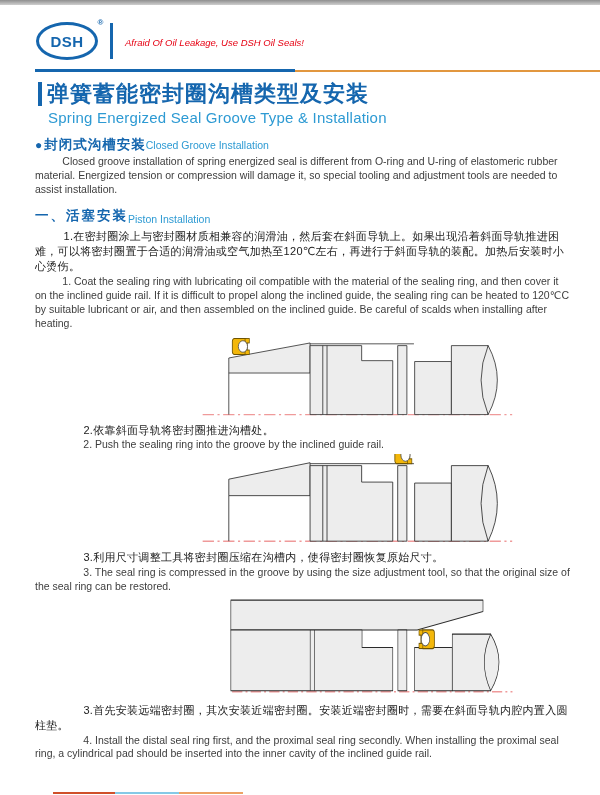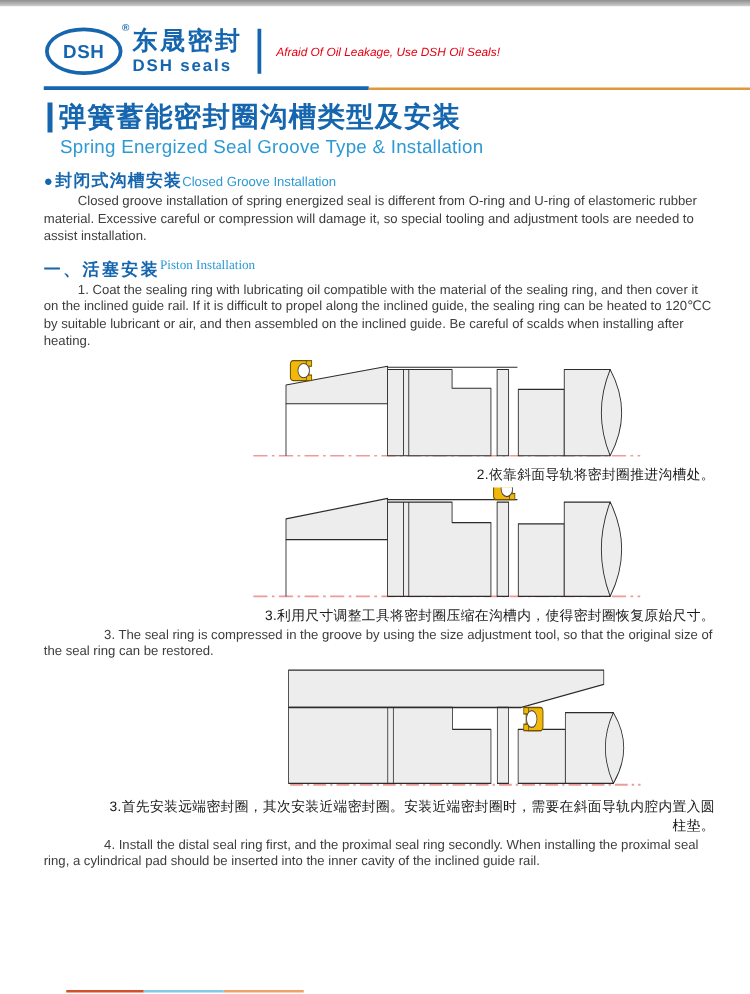--- a/index.html
+++ b/index.html
@@ -30,26 +30,26 @@
   .title-row{margin:8px 0 0 38px;display:flex;align-items:flex-end;}
   .title-bar{width:4px;height:24px;background:#1566ae;margin-right:5px;margin-top:2px;}
   .title-cn{font-size:22px;font-weight:bold;color:#1566ae;letter-spacing:1px;line-height:1.1;}
   .title-en{margin:3px 0 0 48px;font-size:15px;color:#2d9ad3;letter-spacing:.2px;}
   
   .content{padding:0 28px 0 35px;}
   .sec-head{margin-top:10px;display:flex;align-items:baseline;}
   .bullet{color:#1566ae;font-size:12px;margin-right:2px;}
   .sec-cn{color:#1566ae;font-weight:bold;font-size:13.5px;letter-spacing:1px;}
   .sec-en{color:#2d9ad3;font-size:10.5px;}
-  .num-head{margin-top:10px;display:flex;align-items:flex-start;font-family:Liberation Serif, serif;}
+  .num-head{margin-top:10px;display:flex;align-items:flex-end;}
   .num-cn{color:#1566ae;font-weight:bold;font-size:13.5px;letter-spacing:2px;}
   p{margin:0;}
   .cn-p{font-size:11px;color:#1a1a1a;line-height:1.38;text-indent:2.6em;margin-top:4px;letter-spacing:.3px;}
   .en-p{font-size:10.5px;color:#3d3d3d;line-height:1.32;text-indent:2.6em;margin-top:1px;}
-  .step-cn{font-size:11px;color:#1a1a1a;line-height:1.35;text-indent:4.4em;margin-top:4px;letter-spacing:.3px;text-align:right;}
+  .step-cn{font-size:11px;color:#1a1a1a;line-height:1.35;text-indent:4.4em;margin-top:4px;letter-spacing:.3px;}
   .step-en{font-size:10.5px;color:#3d3d3d;line-height:1.3;text-indent:4.6em;margin-top:1px;}
   
   .diag{display:block;}
   .d1{margin:4px 0 0 162px;}
   .d2{margin:2px 0 0 162px;}
   .d3{margin:3px 0 0 192px;}
   .part{fill:#ededed;stroke:#2b2b2b;stroke-width:1;stroke-linejoin:round;}
   .ln{stroke:#2b2b2b;stroke-width:1;fill:none;}
   .cl{stroke:#ef9a9a;stroke-width:1.5;stroke-dasharray:16 5 3 5;fill:none;}
   .seal-body{fill:#f3b70a;stroke:#6e5300;stroke-width:1.2;}
@@ -64,24 +64,20 @@
 </head>
 <body>
 
 <div class="topbar"></div>
 
 <div class="header">
   <div class="logo-oval">
     <span>DSH</span>
     <span class="logo-reg">®</span>
   </div>
-  <div class="brand">
-    <div class="brand-cn">东晟密封</div>
-    <div class="brand-en">DSH seals</div>
-  </div>
   <div class="hdr-divider"></div>
   <div class="slogan">
     <div class="slogan-en">Afraid Of Oil Leakage, Use DSH Oil Seals!</div>
   </div>
 </div>
 <div class="rule">
   <div class="rule-blue"></div>
   <div class="rule-orange"></div>
 </div>
 
@@ -91,27 +87,28 @@
 </div>
 <div class="title-en">Spring Energized Seal Groove Type &amp; Installation</div>
 
 <div class="content">
 
   <div class="sec-head">
     <span class="bullet">●</span>
     <span class="sec-cn">封闭式沟槽安装</span>
     <span class="sec-en">Closed Groove Installation</span>
   </div>
-  <p class="en-p">Closed groove installation of spring energized seal is different from O-ring and U-ring of elastomeric rubber material. Excessive careful or compression will damage it, so special tooling and adjustment tools are needed to assist installation.</p>
+  <p class="en-p">Closed groove installation of spring energized seal is different from O-ring and U-ring of elastomeric rubber material. Energized tension or compression will damage it, so special tooling and adjustment tools are needed to assist installation.</p>
 
   <div class="num-head">
     <span class="num-cn">一、活塞安装</span>
     <span class="sec-en">Piston Installation</span>
   </div>
 
+  <p class="cn-p">1.在密封圈涂上与密封圈材质相兼容的润滑油，然后套在斜面导轨上。如果出现沿着斜面导轨推进困难，可以将密封圈置于合适的润滑油或空气加热至120℃左右，再进行于斜面导轨的装配。加热后安装时小心烫伤。</p>
   <p class="en-p">1. Coat the sealing ring with lubricating oil compatible with the material of the sealing ring, and then cover it on the inclined guide rail. If it is difficult to propel along the inclined guide, the sealing ring can be heated to 120℃C by suitable lubricant or air, and then assembled on the inclined guide. Be careful of scalds when installing after heating.</p>
 
   <svg class="diag d1" width="318" height="84" viewBox="0 0 450 95" preserveAspectRatio="none">
     <line class="cl" x1="8" y1="90" x2="446" y2="90"></line>
     <path class="ln" d="M45,43 L45,90"></path>
     <polygon class="part" points="45,26 160,9 160,43 45,43"></polygon>
     <line class="ln" x1="160" y1="10" x2="307" y2="10"></line>
     <polygon class="part" points="160,12 233,12 233,29 277,29 277,90 160,90"></polygon>
     <line class="ln" x1="178" y1="12" x2="178" y2="90"></line>
     <line class="ln" x1="184" y1="12" x2="184" y2="90"></line>
@@ -121,20 +118,21 @@
     <path class="part" d="M412,12 Q438,51 412,90 Q392,51 412,12 Z"></path>
     <g transform="translate(50,4)">
       <rect class="seal-body" x="0" y="0" width="21" height="18" rx="3"></rect>
       <rect class="seal-tab" x="18" y="0" width="6" height="5"></rect>
       <rect class="seal-tab" x="18" y="13" width="6" height="5"></rect>
       <circle class="seal-spring" cx="15" cy="9" r="6.5"></circle>
     </g>
   </svg>
 
   <p class="step-cn">2.依靠斜面导轨将密封圈推进沟槽处。</p>
+  <p class="step-en">2. Push the sealing ring into the groove by the inclined guide rail.</p>
 
   <svg class="diag d2" width="318" height="92" viewBox="0 0 450 95" preserveAspectRatio="none">
     <line class="cl" x1="8" y1="90" x2="446" y2="90"></line>
     <path class="ln" d="M45,43 L45,90"></path>
     <polygon class="part" points="45,26 160,9 160,43 45,43"></polygon>
     <line class="ln" x1="160" y1="10" x2="307" y2="10"></line>
     <polygon class="part" points="160,12 233,12 233,29 277,29 277,90 160,90"></polygon>
     <line class="ln" x1="178" y1="12" x2="178" y2="90"></line>
     <line class="ln" x1="184" y1="12" x2="184" y2="90"></line>
     <rect class="part" x="284" y="12" width="13" height="78"></rect>

